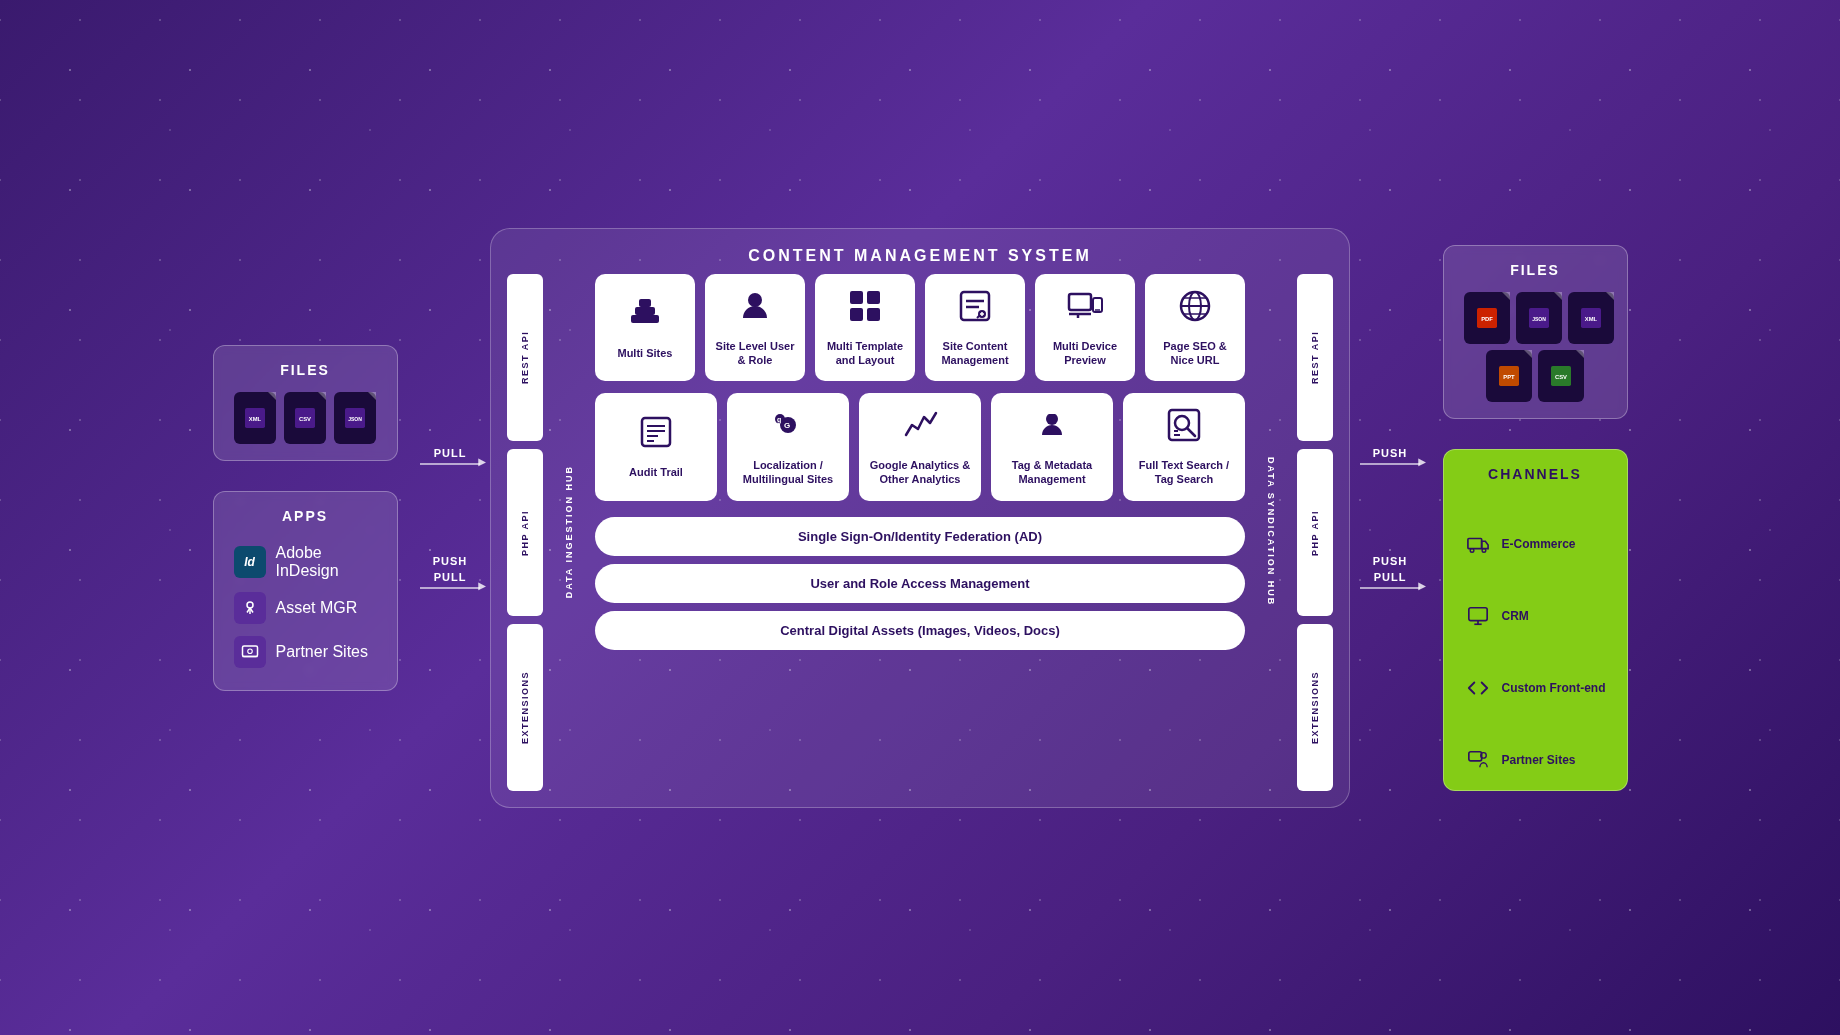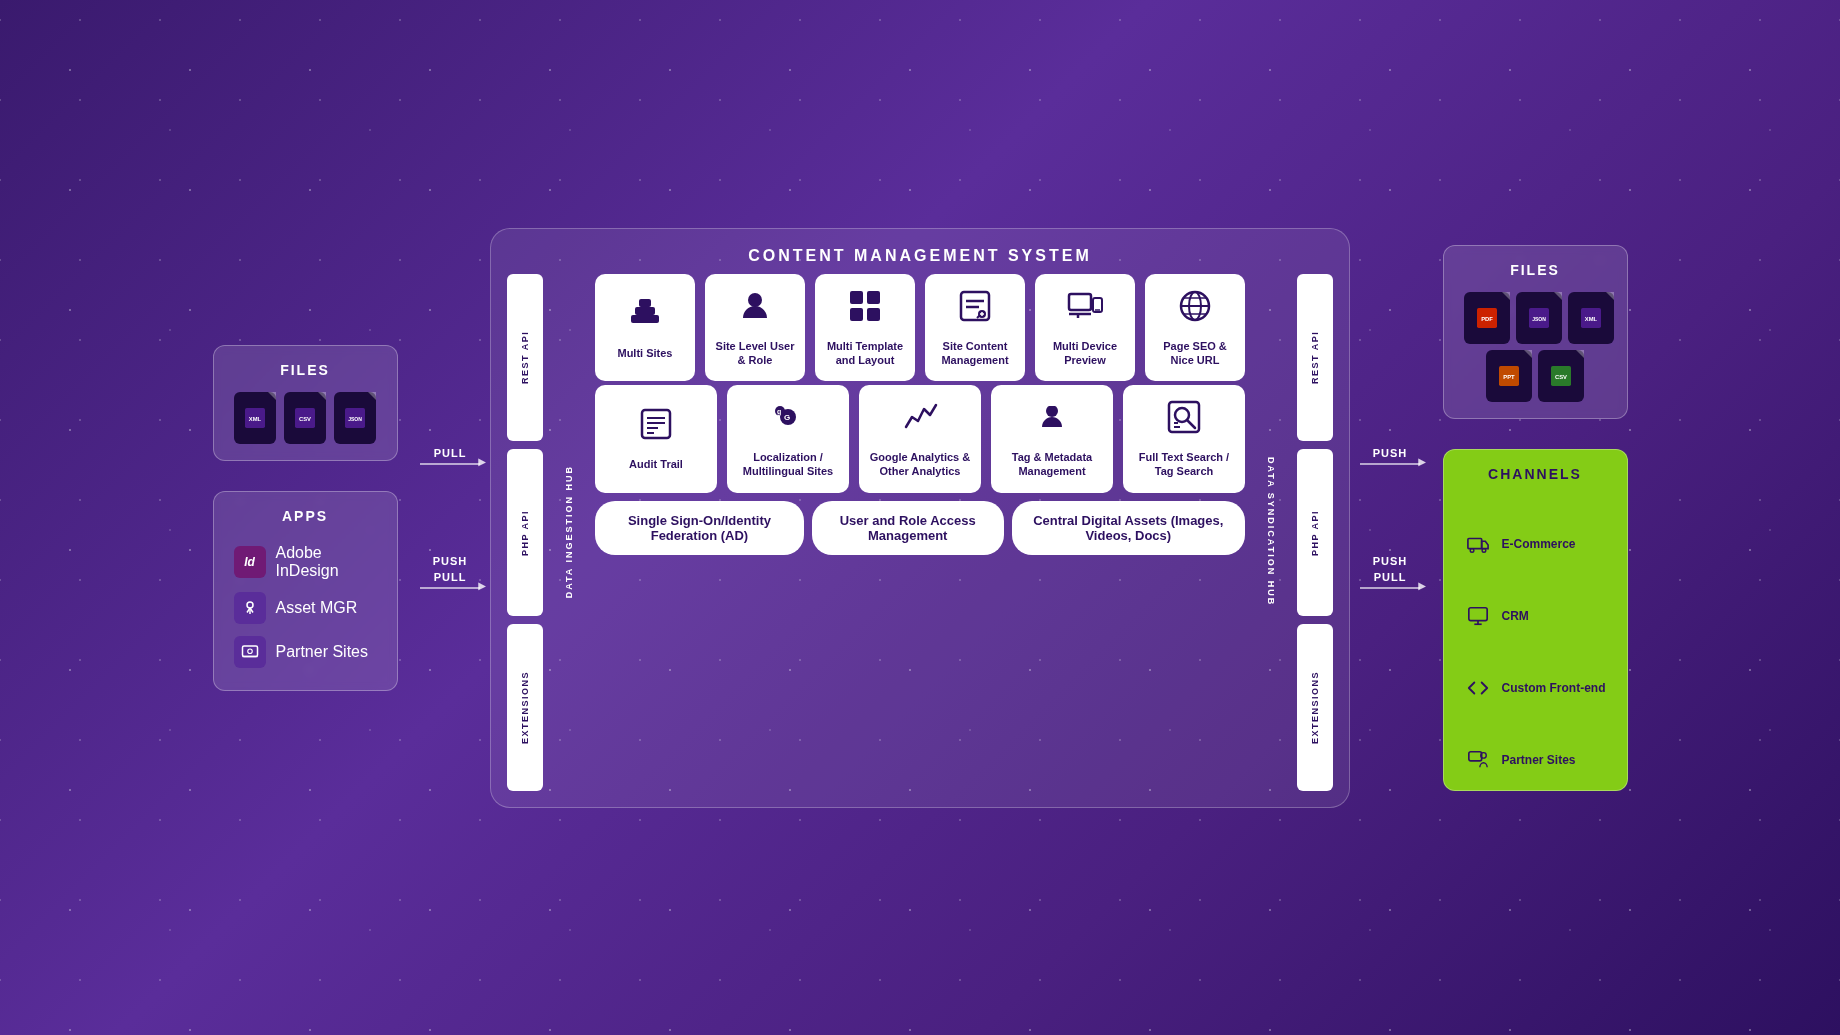--- a/index.html
+++ b/index.html
@@ -175,21 +175,21 @@
       color: #2d1060;
       text-align: center;
       padding: 6px 0;
     }
 
     
     .cms-content {
       flex: 1;
       display: flex;
       flex-direction: column;
-      gap: 4px;
+      gap: 12px;
     }
 
     
     .feature-grid-top {
       display: flex;
       gap: 10px;
     }
 
     .feature-grid-bottom {
       display: flex;
@@ -218,21 +218,21 @@
       color: #2d1060;
       font-size: 11px;
       font-weight: 600;
       text-align: center;
       line-height: 1.3;
     }
 
     
     .extension-rows {
       display: flex;
-      flex-direction: row;
+      flex-direction: column;
       gap: 8px;
       margin-top: 4px;
     }
 
     .extension-btn {
       background: white;
       border-radius: 20px;
       padding: 12px 20px;
       color: #2d1060;
       font-size: 13px;
@@ -314,21 +314,21 @@
               <rect width="24" height="24" rx="2" fill="#4a1a8a"></rect>
               <text x="12" y="16" text-anchor="middle" fill="white" font-size="6" font-weight="bold">JSON</text>
             </svg>
         </div>
       </div>
     </div>
 
     <div class="side-box">
       <div class="side-box-title">APPS</div>
       <div class="app-item">
-        <div class="app-icon" style="background:#701a75; font-style:italic;">Id</div>
+        <div class="app-icon" style="background:#0c4a6e; font-style:italic;">Id</div>
         <span class="app-label">Adobe InDesign</span>
       </div>
       <div class="app-item">
         <div class="app-icon">
           <svg width="18" height="18" viewBox="0 0 24 24" fill="none">
               <circle cx="12" cy="8" r="4" stroke="white" stroke-width="2"></circle>
               <line x1="12" y1="12" x2="8" y2="18" stroke="white" stroke-width="2"></line>
               <line x1="12" y1="12" x2="16" y2="18" stroke="white" stroke-width="2"></line>
               <line x1="12" y1="12" x2="12" y2="20" stroke="white" stroke-width="2"></line>
             </svg>

